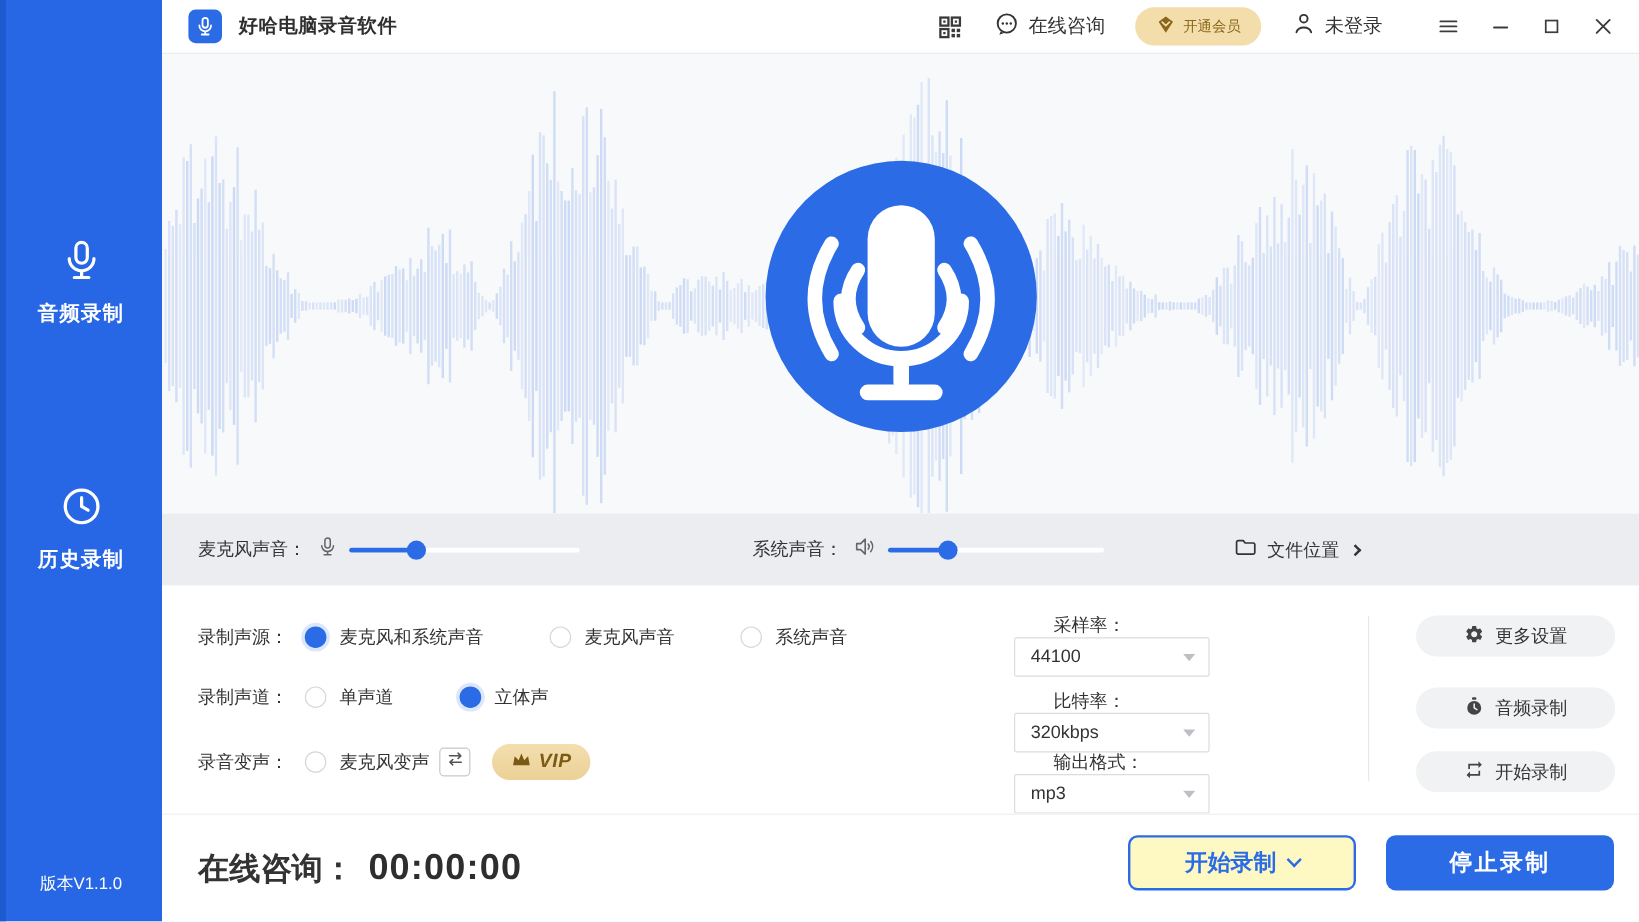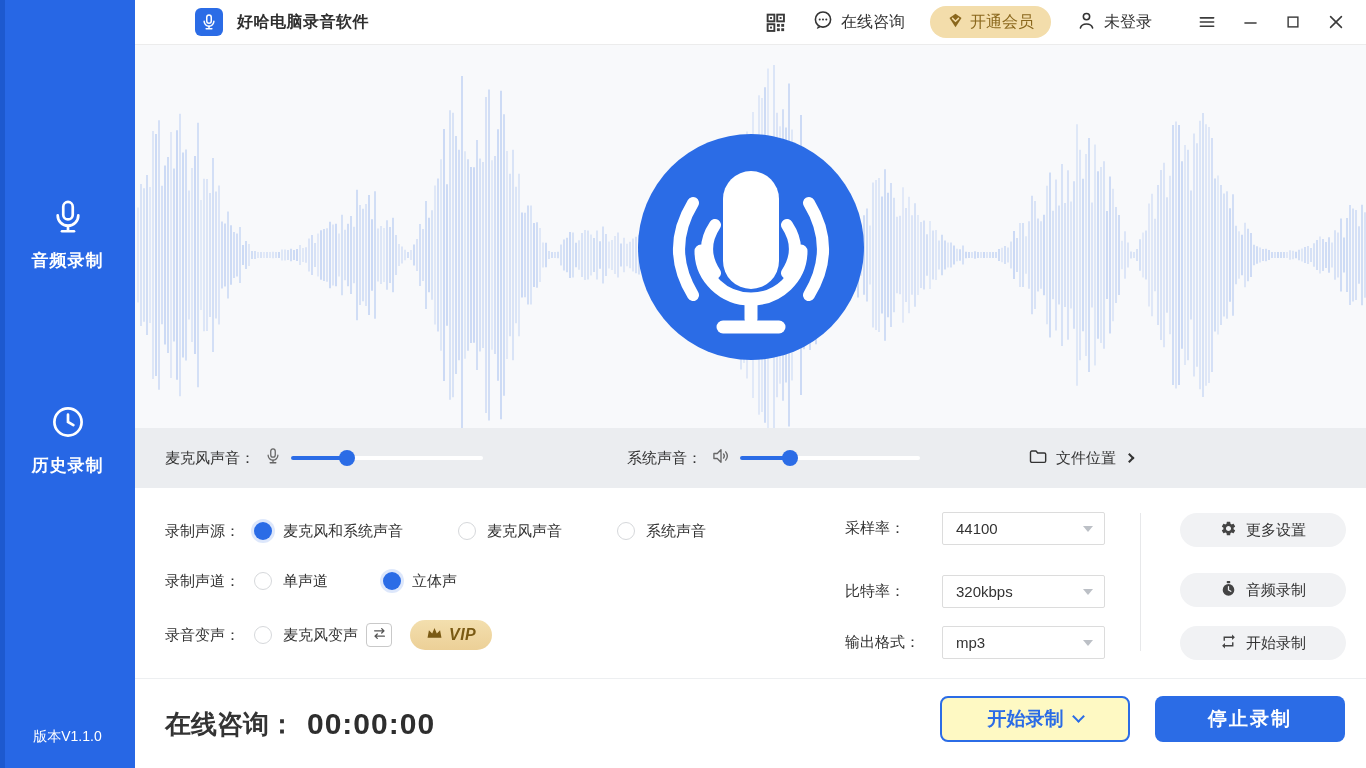--- a/index.html
+++ b/index.html
@@ -14,27 +14,27 @@
   .nav-item .nav-label { display:block; margin-top:9px; font-size:17px; font-weight:600; letter-spacing:1px; }
   .nav-item-1 { top:198px; }
   .nav-item-2 { top:403px; }
   .version { position:absolute; bottom:22px; width:100%; text-align:center; color:#fff; font-size:14px; }
 
   
   .content { flex:1; display:flex; flex-direction:column; position:relative; }
 
   
   .titlebar { height:45px; background:#fff; border-bottom:1px solid #ececec; display:flex; align-items:center; padding:0 20px 0 22px; flex:none; }
-  .app-id { display:flex; align-items:center; gap:14px;margin-left:38px; }
+  .app-id { display:flex; align-items:center; gap:14px; }
   .app-logo { width:28px; height:28px; border-radius:6px; background:#2b6ce6; display:flex; align-items:center; justify-content:center; }
   .app-title { font-size:16px; font-weight:600; color:#2f2f2f; letter-spacing:.5px; }
   .tb-right { margin-left:auto; display:flex; align-items:center; gap:25px; }
   .tb-icon { display:flex; align-items:center; cursor:pointer; color:#3a3a3a; }
   .tb-link { display:flex; align-items:center; gap:7px; font-size:16px; color:#333; cursor:pointer; }
-  .member-pill { display:flex; align-items:center; gap:6px; height:32px; padding:0 17px; border-radius:16px; background:#f3ddab; color:#8a671c; font-size:16px; font-weight:500; cursor:pointer; }
+  .member-pill { display:flex; align-items:center; gap:6px; height:32px; padding:0 17px; border-radius:16px; background:#f3ddab; color:#8a671c; font-size:12px; font-weight:500; cursor:pointer; }
   .win-group { display:flex; align-items:center; gap:24px; margin-left:20px; }
   .win-btn { display:flex; align-items:center; cursor:pointer; color:#3c3c3c; }
 
   
   .wave-area { height:383px; background:#f8f9fb; position:relative; overflow:hidden; flex:none; }
   .wave-svg { position:absolute; left:0; top:0; }
   .mic-button { position:absolute; left:50%; top:202px; transform:translate(-50%,-50%); width:232px; height:232px; cursor:pointer; }
 
   
   .slider-bar { height:60px; background:#ebedf0; position:relative; flex:none; }
@@ -54,21 +54,21 @@
   .srow-1 { top:26px; } .srow-2 { top:76px; } .srow-3 { top:130px; }
   .set-label { font-size:15px; color:#333; font-weight:500; margin-right:14px; }
   .opt { display:flex; align-items:center; margin-right:55px; cursor:pointer; }
   .radio { width:18px; height:18px; border-radius:50%; background:#fff; border:1px solid #d6d8db; margin-right:11px; flex:none; }
   .radio.sel { background:#2b6ce6; border:none; box-shadow:0 0 0 3px rgba(43,108,230,.16); }
   .opt-label { font-size:15px; color:#333; font-weight:500; }
   .swap-box { width:26px; height:24px; border:1px solid #c9c9c9; border-radius:4px; display:flex; align-items:center; justify-content:center; margin-left:8px; cursor:pointer; }
   .vip-pill { display:flex; align-items:center; gap:6px; height:30px; padding:0 16px; border-radius:15px; background:linear-gradient(180deg,#f3dfae,#ecd097); margin-left:18px; cursor:pointer; }
   .vip-text { font-size:16px; font-weight:800; font-style:italic; color:#7a5a14; letter-spacing:.5px; }
 
-  .mrow { position:absolute; left:710px; display:flex; align-items:center; }
+  .mrow { position:absolute; left:710px; display:flex; align-items:center;flex-direction:column; }
   .mrow-1 { top:24px; } .mrow-2 { top:87px; } .mrow-3 { top:138px; }
   .mid-label { width:97px; font-size:15px; color:#333; font-weight:500; }
   .select-box { width:163px; height:33px; border:1px solid #dcdcdc; border-radius:2px; background:#fff; display:flex; align-items:center; justify-content:space-between; padding:0 11px 0 13px; cursor:pointer; }
   .select-value { font-size:15px; color:#333; }
   .caret { width:0; height:0; border-left:5px solid transparent; border-right:5px solid transparent; border-top:6px solid #bcc0c6; }
 
   .v-divider { position:absolute; left:1005px; top:25px; width:1px; height:138px; background:#e7e8ea; }
 
   .action-btn { position:absolute; left:1045px; width:166px; height:34px; border-radius:17px; background:#f1f2f4; border:none; display:flex; align-items:center; justify-content:center; gap:9px; font-size:15px; color:#333; font-weight:500; cursor:pointer; font-family:inherit; }
   .ab-1 { top:25px; } .ab-2 { top:85px; } .ab-3 { top:138px; }

